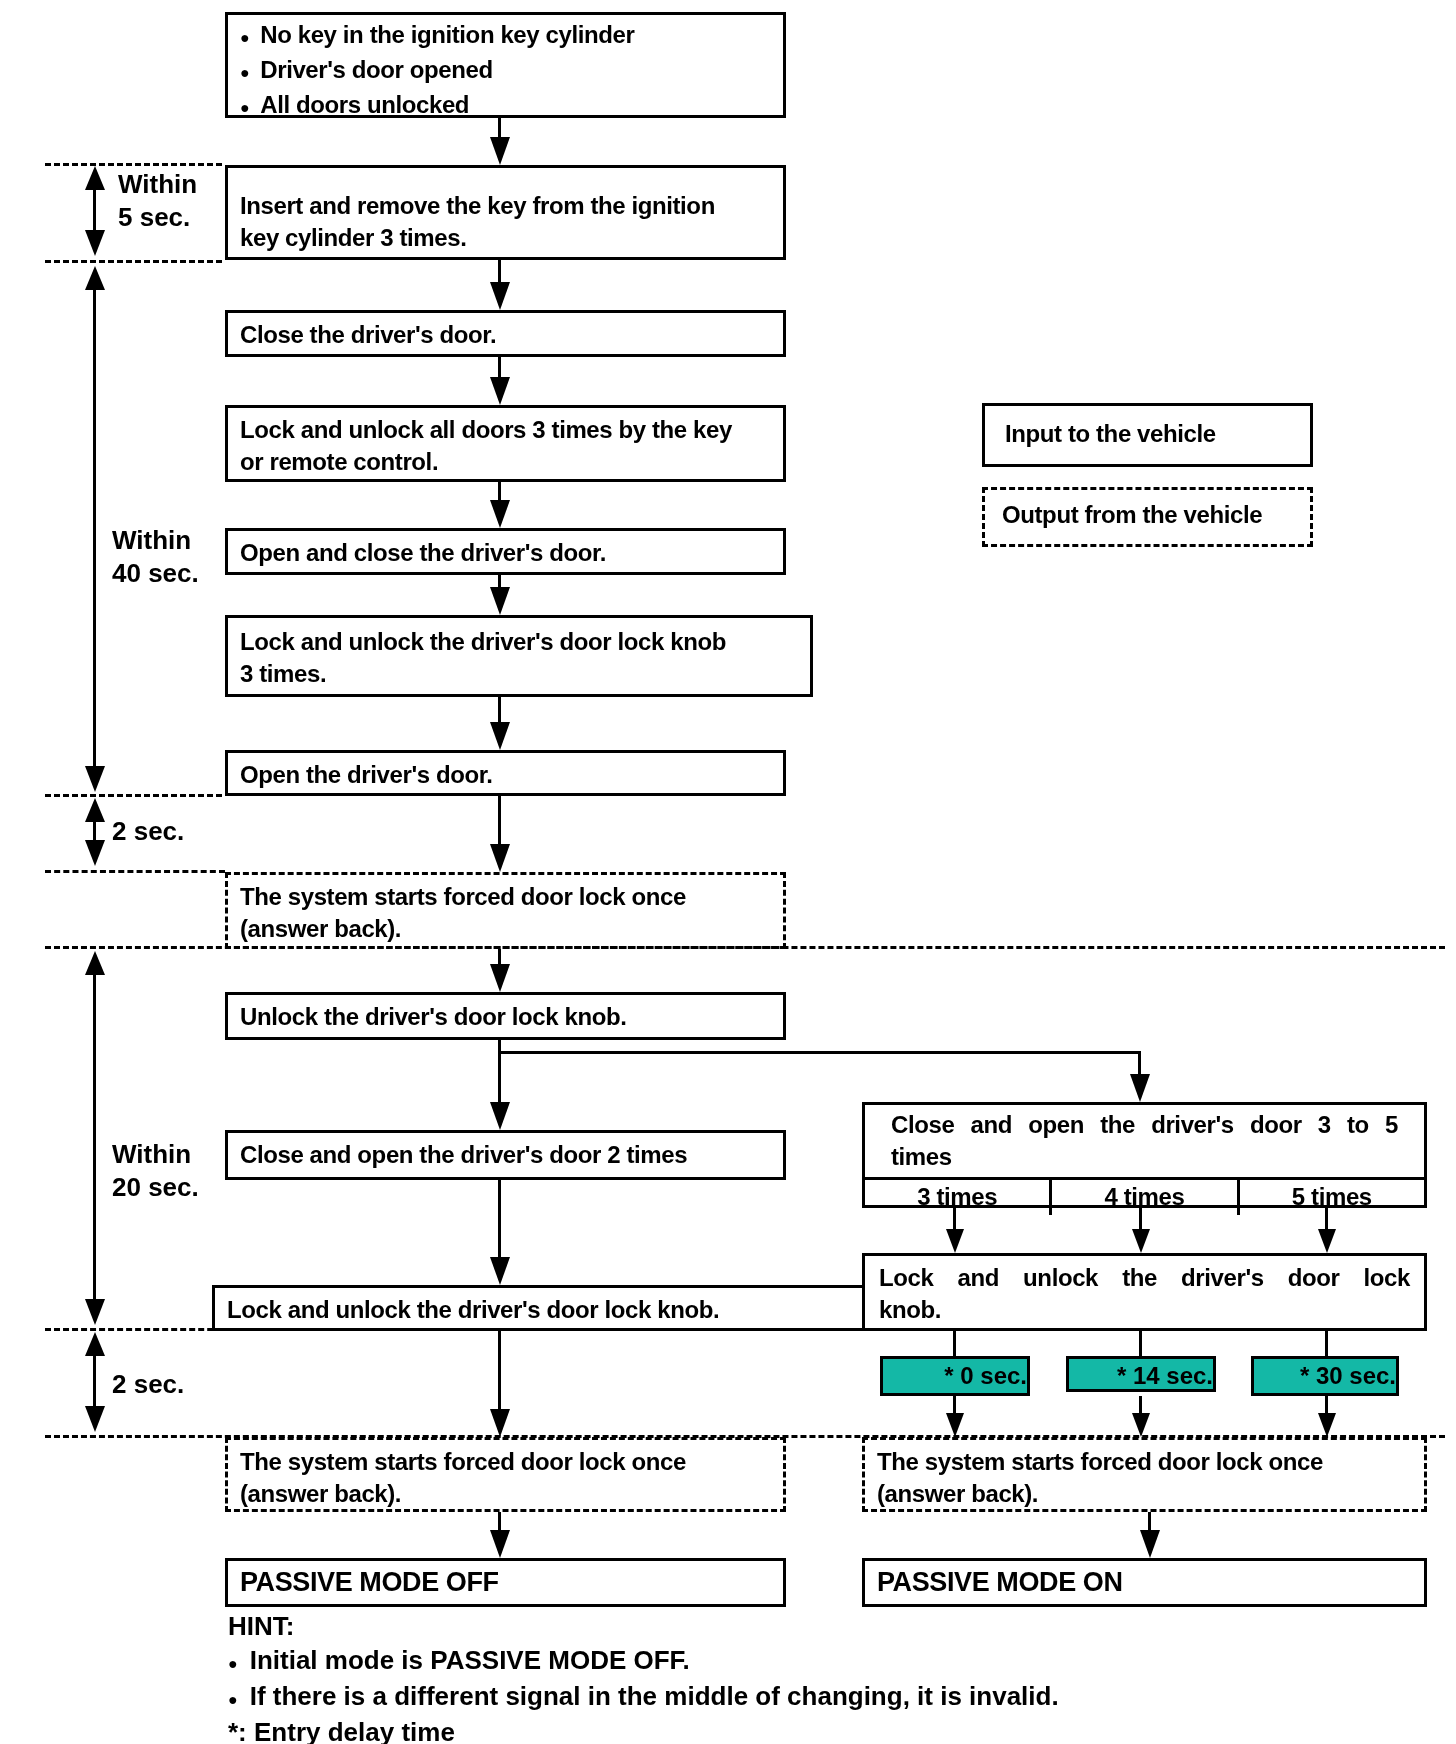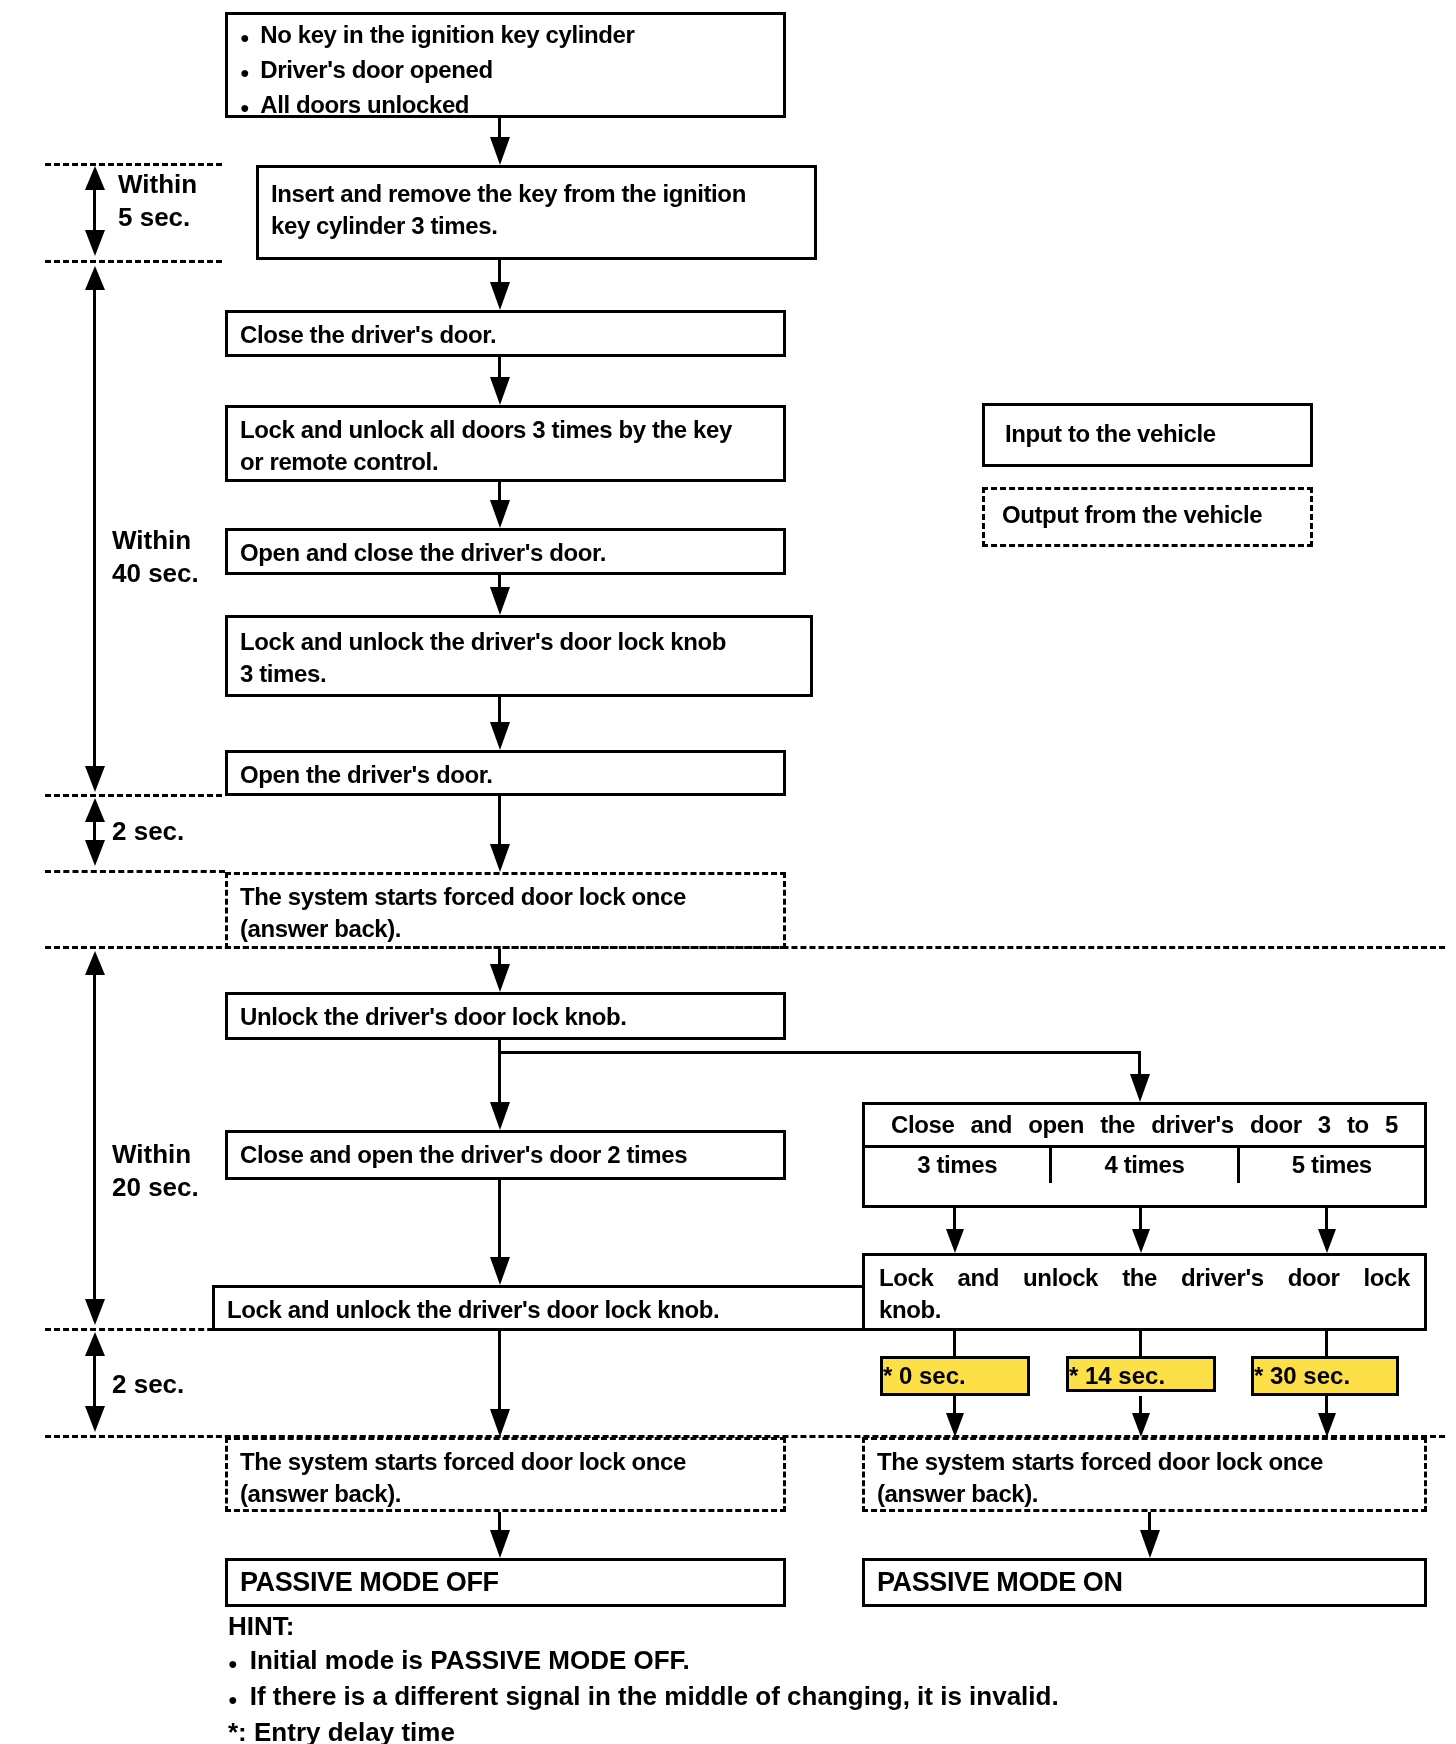--- a/index.html
+++ b/index.html
@@ -24,22 +24,22 @@
   .lbl{position:absolute;font-size:26px;font-weight:700;line-height:33px;white-space:nowrap;}
   
   .brow{display:flex;align-items:baseline;gap:11px;white-space:nowrap;}
   .blt{font-size:16px;line-height:32px;}
   
   .rtop{padding:4px 26px;}
   .cells{display:flex;border-top:3px solid #000;height:35px;}
   .cell{flex:1;text-align:center;font-size:24px;font-weight:700;line-height:33px;}
   .cell + .cell{border-left:3px solid #000;}
   
-  .sbx{position:absolute;border:3px solid #000;background:#fde047;box-sizing:border-box;
-       text-align:left;font-size:24px;font-weight:700;line-height:34px;}
+  .sbx{position:absolute;border:3px solid #000;background:#14b8a6;box-sizing:border-box;
+       text-align:right;font-size:24px;font-weight:700;line-height:34px;}
   
   .hint{position:absolute;left:228px;top:1610px;font-size:26px;font-weight:700;line-height:33.5px;}
   .hint .brow{gap:12px;}
 </style>
 </head>
 <body>
 
 <div class="page">
 
   <div class="bx" style="left:225px;top:12px;width:561px;height:106px;padding-top:4px;">
@@ -51,21 +51,21 @@
       <span class="blt">●</span>
       <span>Driver's door opened</span>
     </div>
     <div class="brow">
       <span class="blt">●</span>
       <span>All doors unlocked</span>
     </div>
   </div>
 
 
-  <div class="bx" style="left:225px;top:165px;width:561px;height:95px;padding-top:10px;margin-left:31px;">
+  <div class="bx" style="left:225px;top:165px;width:561px;height:95px;padding-top:22px;">
     <div class="ln">Insert and remove the key from the ignition</div>
     <div class="ln">key cylinder 3 times.</div>
   </div>
 
   <div class="bx" style="left:225px;top:310px;width:561px;height:47px;">
     <div class="ln">Close the driver's door.</div>
   </div>
 
   <div class="bx" style="left:225px;top:405px;width:561px;height:77px;">
     <div class="ln">Lock and unlock all doors 3 times by the key</div>
@@ -114,20 +114,21 @@
   <div class="bx" style="left:982px;top:403px;width:331px;height:64px;padding:12px 20px;">
     <div class="ln">Input to the vehicle</div>
   </div>
   <div class="bx dash" style="left:982px;top:487px;width:331px;height:60px;padding:9px 17px;">
     <div class="ln">Output from the vehicle</div>
   </div>
 
   <div class="bx" style="left:862px;top:1102px;width:565px;height:106px;padding:0;">
     <div class="rtop">
       <div class="just">Close and open the driver's door 3 to 5</div>
+      <div class="ln">times</div>
     </div>
     <div class="cells">
       <div class="cell">3 times</div>
       <div class="cell">4 times</div>
       <div class="cell">5 times</div>
     </div>
   </div>
 
   <div class="bx" style="left:862px;top:1253px;width:565px;height:78px;padding:6px 14px;">
     <div class="just">Lock and unlock the driver's door lock</div>

